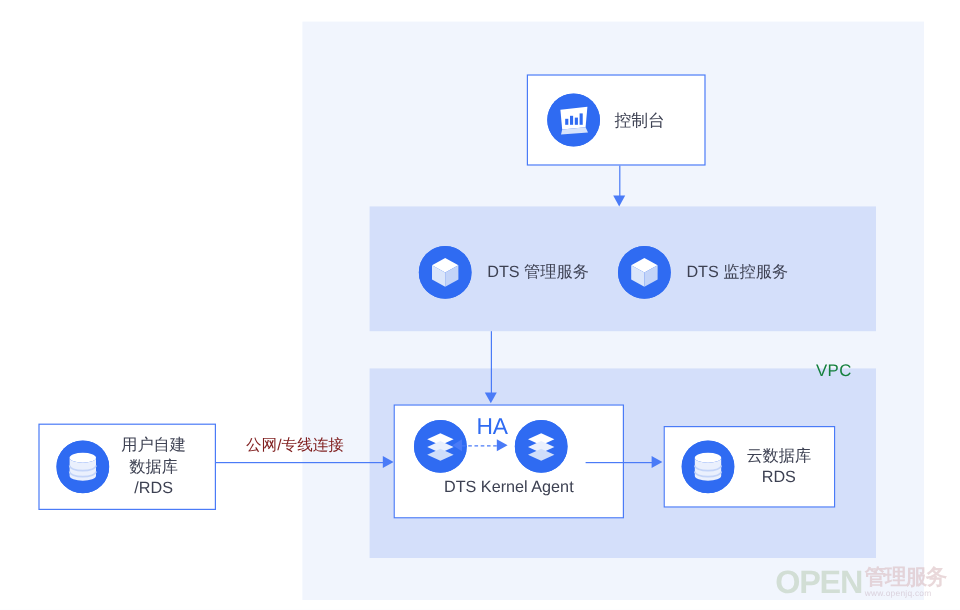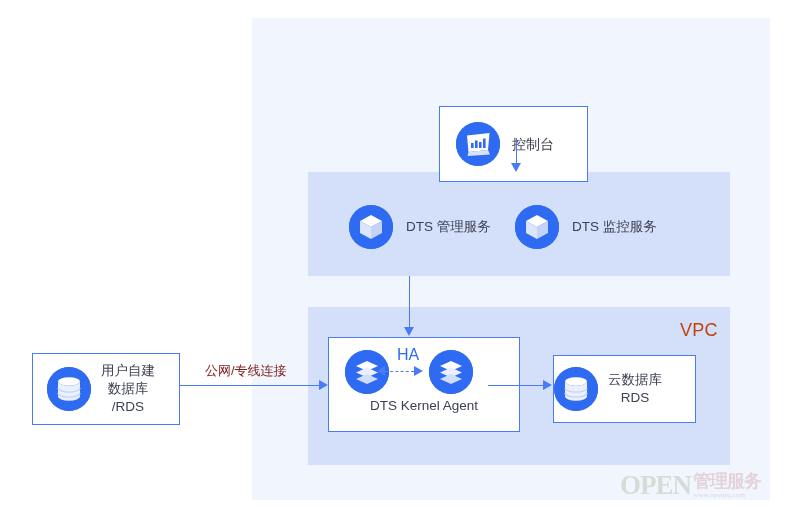--- a/index.html
+++ b/index.html
@@ -39,51 +39,51 @@
     position: absolute;
     left: 308px;
     top: 307px;
     width: 422px;
     height: 158px;
     background: #d4dffa;
   }
   .vpc-label {
     position: absolute;
     left: 680px;
-    top: 320px;
-    font-size: 18px;
-    color: #c2410c;
+    top: 300px;
+    font-size: 14px;
+    color: #15803d;
     letter-spacing: .3px;
   }
 
   
   .card {
     position: absolute;
     background: #ffffff;
     border: 1px solid #4a7bf7;
     box-sizing: border-box;
     display: flex;
     align-items: center;
   }
   .card-console {
     left: 439px; top: 62px; width: 149px; height: 76px;
     justify-content: flex-start;
     padding-left: 16px;
-    margin-top: 44px;
   }
   .card-userdb {
     left: 32px; top: 353px; width: 148px; height: 72px;
     padding-left: 14px;
   }
   .card-agent {
     left: 328px; top: 337px; width: 192px; height: 95px;
     display: block;
   }
   .card-rds {
     left: 553px; top: 355px; width: 143px; height: 68px;
+    padding-left: 14px;
   }
 
   .card-label {
     font-size: 13.5px;
     color: #3d4152;
     line-height: 1.35;
     white-space: pre-line;
   }
   .card-console .card-label { font-size: 14px; margin-left: 12px; }
   .card-userdb .card-label { margin-left: 10px; text-align: center; }
@@ -165,35 +165,34 @@
     border-top: 1.5px dashed #4a7bf7;
   }
   .conn-label {
     position: absolute;
     font-size: 13px;
     color: #7f1d1d;
     white-space: nowrap;
   }
   .ha-label {
     position: absolute;
-    font-size: 16px;
+    font-size: 19px;
     color: #2f6bf2;
   }
 
   
   .watermark {
     position: absolute;
-    left: 620px;
+    left: 646px;
     top: 468px;
     width: 150px;
     height: 34px;
     display: flex;
     align-items: center;
     opacity: .55;
-    font-family: Liberation Serif, serif;
   }
   .wm-open {
     font-size: 27px;
     font-weight: bold;
     color: #b9ccb6;
     letter-spacing: -1px;
     line-height: 1;
   }
   .wm-cn {
     margin-left: 2px;

